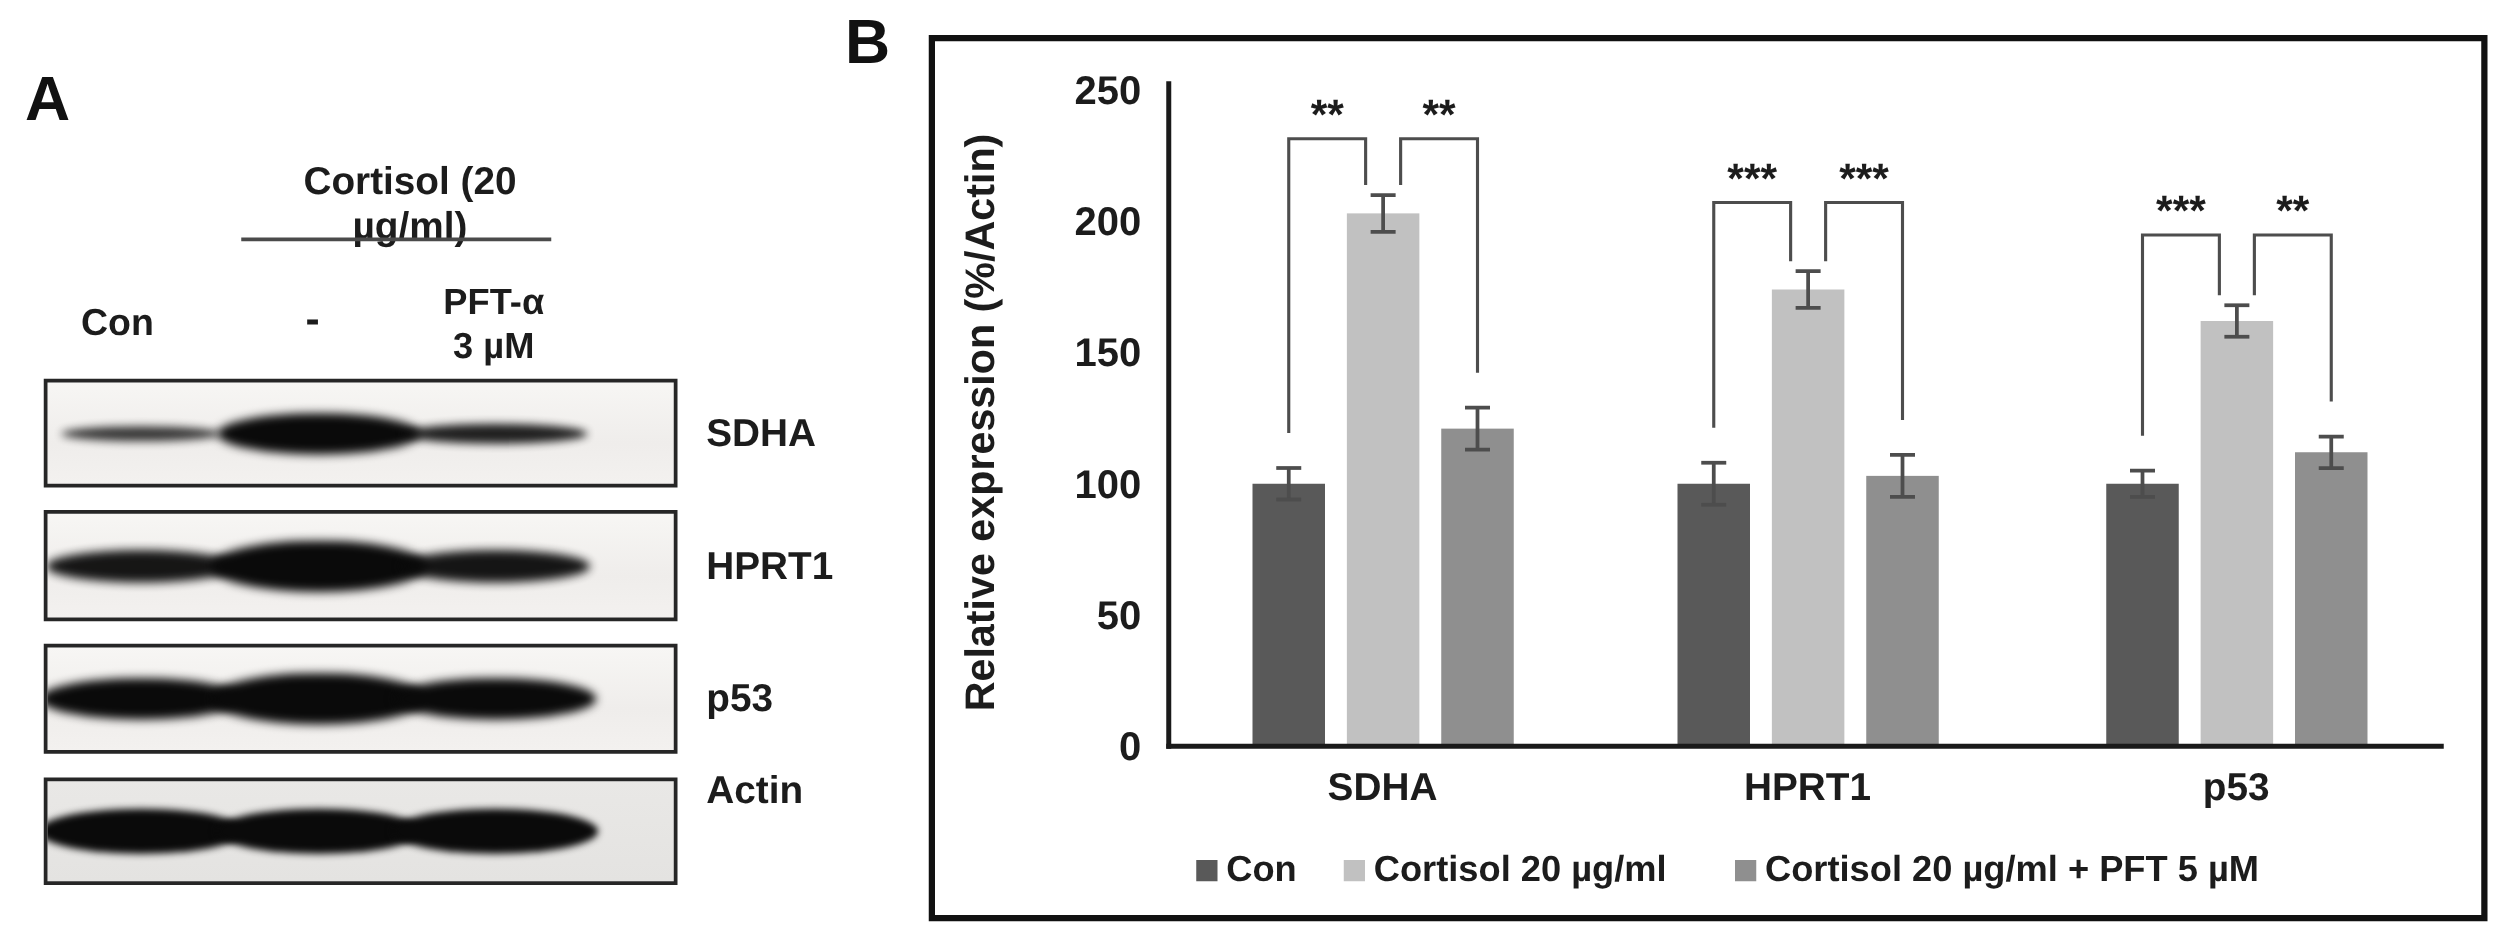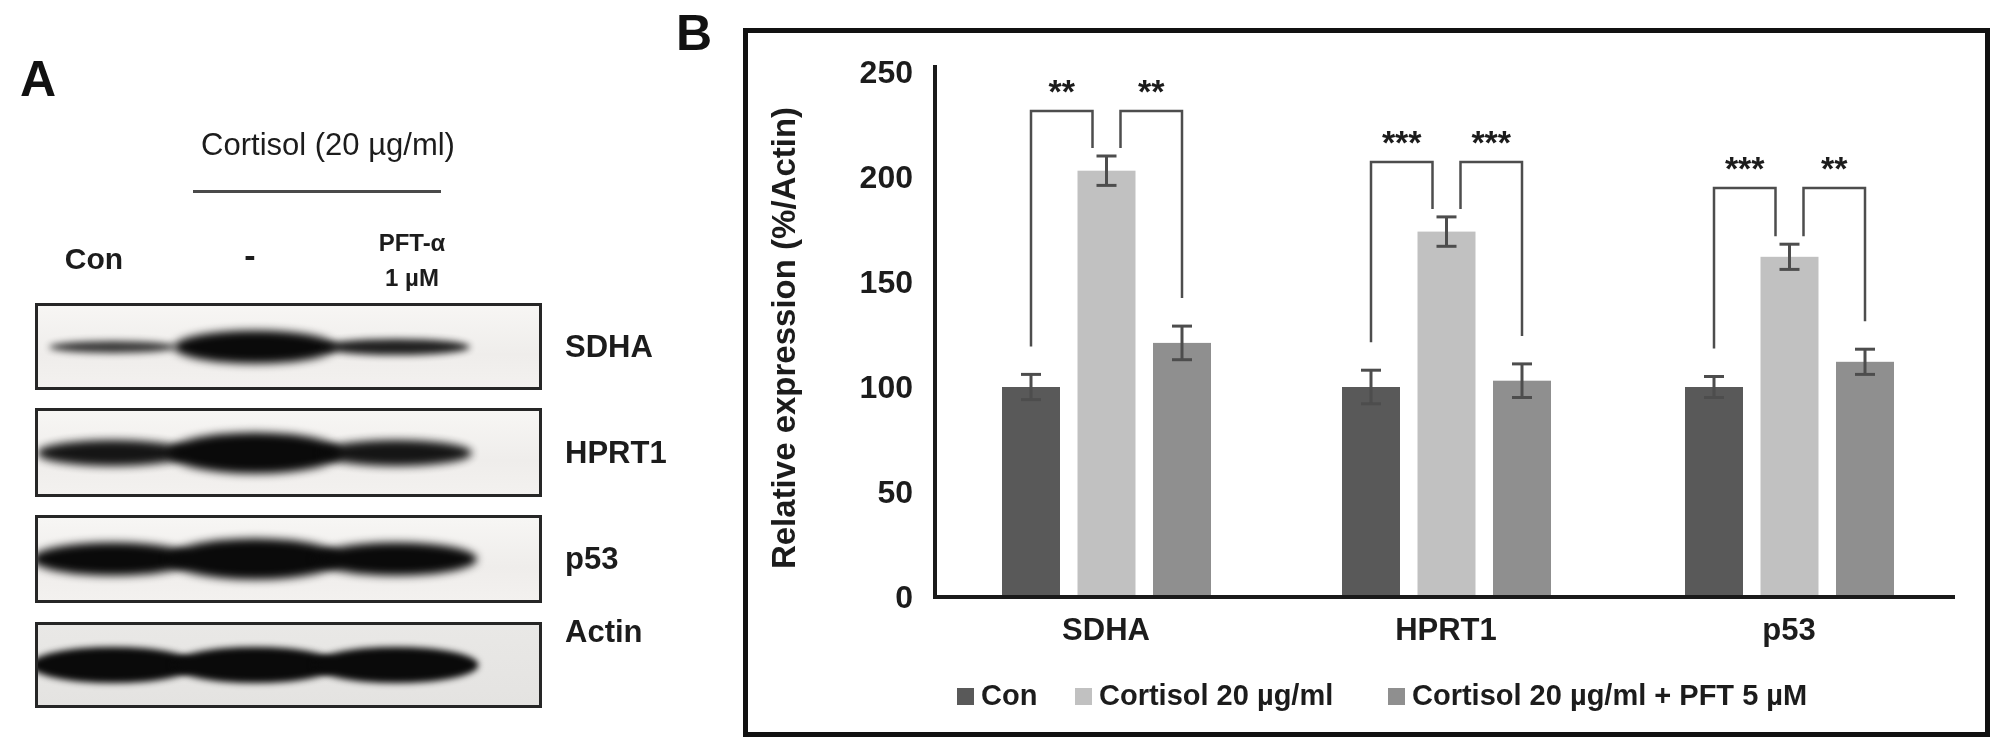--- a/index.html
+++ b/index.html
@@ -8,26 +8,26 @@
     width:2008px;height:748px;
     background:#ffffff;
     font-family:"Liberation Sans", sans-serif;
     color:#1c1c1c;
     overflow:hidden;
   }
   .abs{position:absolute;}
   .panel-label{font-size:50px;font-weight:bold;color:#111;}
   
   #pa-header{left:195px;top:127px;width:266px;text-align:center;
-    font-size:31px;font-weight:normal;}
+    font-size:31px;font-weight:bold;}
   #pa-underline{left:193px;top:190px;width:248px;height:3px;background:#4a4a4a;}
   .lane-label{font-size:30px;font-weight:bold;text-align:center;}
   #lane-con{left:48px;top:242px;width:92px;}
   #lane-minus{left:214px;top:236px;width:72px;font-size:34px;}
-  #lane-pft{left:350px;top:225px;width:124px;font-size:24px;line-height:35px;}
+  #lane-pft{left:333px;top:225px;width:124px;font-size:29px;line-height:35px;}
   .blot-box{
     left:35px;width:507px;
     border:3px solid #262626;box-sizing:border-box;
     background:linear-gradient(180deg,#f7f6f4 0%,#efedeb 60%,#f3f1ef 100%);
     overflow:hidden;
   }
   .blot-box.loading{background:linear-gradient(180deg,#e9e8e6 0%,#e4e3e1 100%);}
   .band{
     position:absolute;top:50%;transform:translate(-50%,-50%);
     background:#0a0a0a;border-radius:50%;
@@ -52,21 +52,21 @@
   <section>
     <div class="abs panel-label" style="left:20px;top:50px;">A</div>
 
     <div class="abs" id="pa-header">Cortisol (20 µg/ml)</div>
     <div class="abs" id="pa-underline"></div>
 
     <div class="abs lane-label" id="lane-con">Con</div>
     <div class="abs lane-label" id="lane-minus">-</div>
     <div class="abs lane-label" id="lane-pft">
       <div>PFT-α</div>
-      <div>1 µM</div>
+      <div>3 µM</div>
     </div>
 
     <div id="blots">
         <div class="abs blot-box" style="top: 303px; height: 87px;">
           <div class="band" style="left: 75px; width: 128px; height: 12px; opacity: 0.8; filter: blur(3.5px);"></div>
           <div class="band" style="left: 217px; width: 162px; height: 33px; opacity: 1; filter: blur(4px);"></div>
           <div class="band" style="left: 358px; width: 148px; height: 16px; opacity: 0.9; filter: blur(3.5px);"></div>
         </div>
         <div class="abs blot-label" style="top: 303px; height: 87px;">SDHA</div>
         <div class="abs blot-box" style="top: 408px; height: 89px;">

